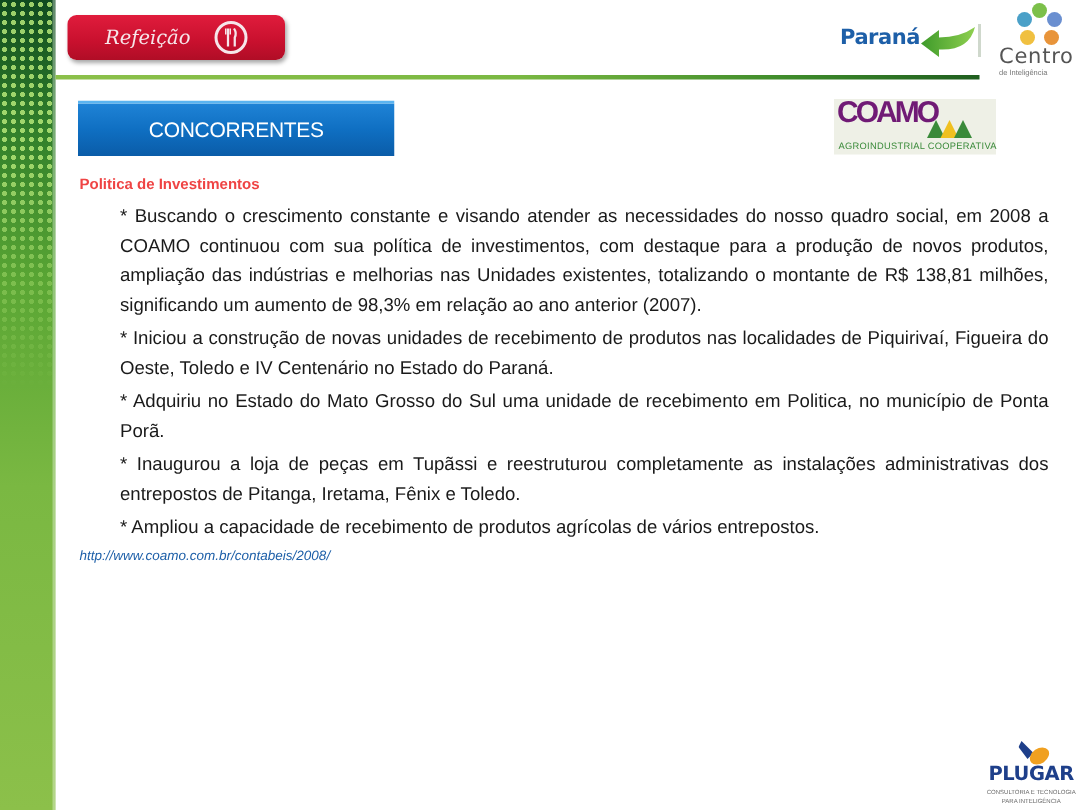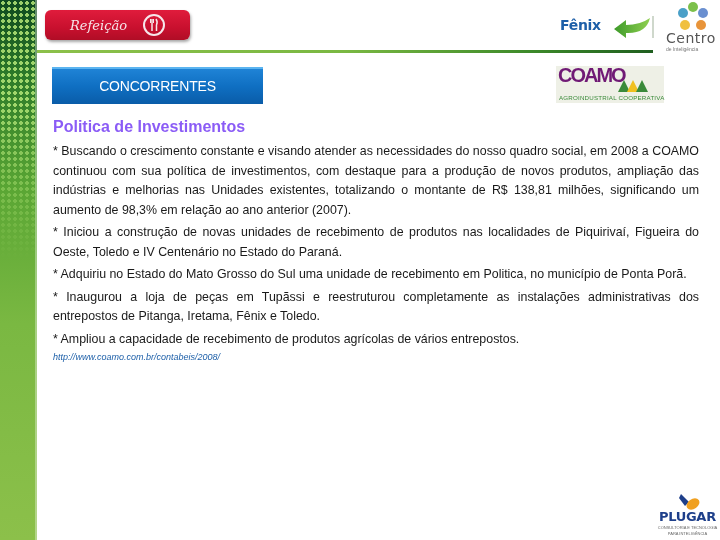--- a/index.html
+++ b/index.html
@@ -78,22 +78,22 @@
   .coamo-logo .tri { position: absolute; left: 62px; top: 14px; width: 30px; height: 12px; }
   .coamo-logo .tag {
     position: absolute; left: 3px; top: 28px; font-size: 6.2px; color: #3a8a3a; letter-spacing: 0.2px;
     white-space: nowrap;
   }
 
   .content {
     position: absolute; left: 53px; top: 118px; width: 646px;
     font-family: "Liberation Sans", sans-serif; font-size: 12.4px; color: #1a1a1a;
   }
-  .content h2 { font-size: 16px; font-weight: bold; margin-bottom: 6px; color: #8b5cf6; }
-  .content p { text-align: justify; line-height: 19.5px; margin-bottom: 3px; }
+  .content h2 { font-size: 10px; font-weight: bold; margin-bottom: 6px; color: #ef4444; }
+  .content p { text-align: justify; line-height: 19.5px; margin-bottom: 3px; margin-left: 27px; }
   .content a.source {
     display: block; margin-top: 2px; font-size: 9px; font-style: italic; color: #1d5fa8; text-decoration: none;
   }
 
   .plugar-logo { position: absolute; left: 655px; top: 494px; width: 65px; height: 46px; text-align: center; }
   .plugar-logo .mark { position: absolute; left: 24px; top: 0; width: 22px; height: 18px; }
   .plugar-logo .name {
     position: absolute; left: 4px; top: 15px; font-size: 13px; font-weight: 900; color: #1e3f8a;
     font-family: "DejaVu Sans", sans-serif; letter-spacing: -0.3px;
   }
@@ -118,21 +118,21 @@
   <span class="cutlery">
     <svg width="14" height="14" viewBox="0 0 14 14">
       <line x1="5" y1="1" x2="5" y2="13" stroke="#f6e6ea" stroke-width="1.5"></line>
       <line x1="3.5" y1="1" x2="3.5" y2="5" stroke="#f6e6ea" stroke-width="1"></line>
       <line x1="6.5" y1="1" x2="6.5" y2="5" stroke="#f6e6ea" stroke-width="1"></line>
       <path d="M9 1 Q11 4 9.5 7 L9.5 13" stroke="#f6e6ea" stroke-width="1.5" fill="none"></path>
     </svg>
   </span>
 </div>
 
-<a class="indice-link">Fênix</a>
+<a class="indice-link">Paraná</a>
 <svg class="back-arrow" viewBox="0 0 44 26">
   <defs>
     <linearGradient id="ag" x1="0" y1="0" x2="1" y2="0">
       <stop offset="0" stop-color="#3e9a2a"></stop>
       <stop offset="1" stop-color="#8fd050"></stop>
     </linearGradient>
   </defs>
   <path d="M2 15 L14 6 L14 11 Q28 11 38 4 Q34 20 14 19 L14 24 Z" fill="url(#ag)"></path>
   <rect x="40" y="2" width="2" height="22" fill="#cfd8cc"></rect>
 </svg>

